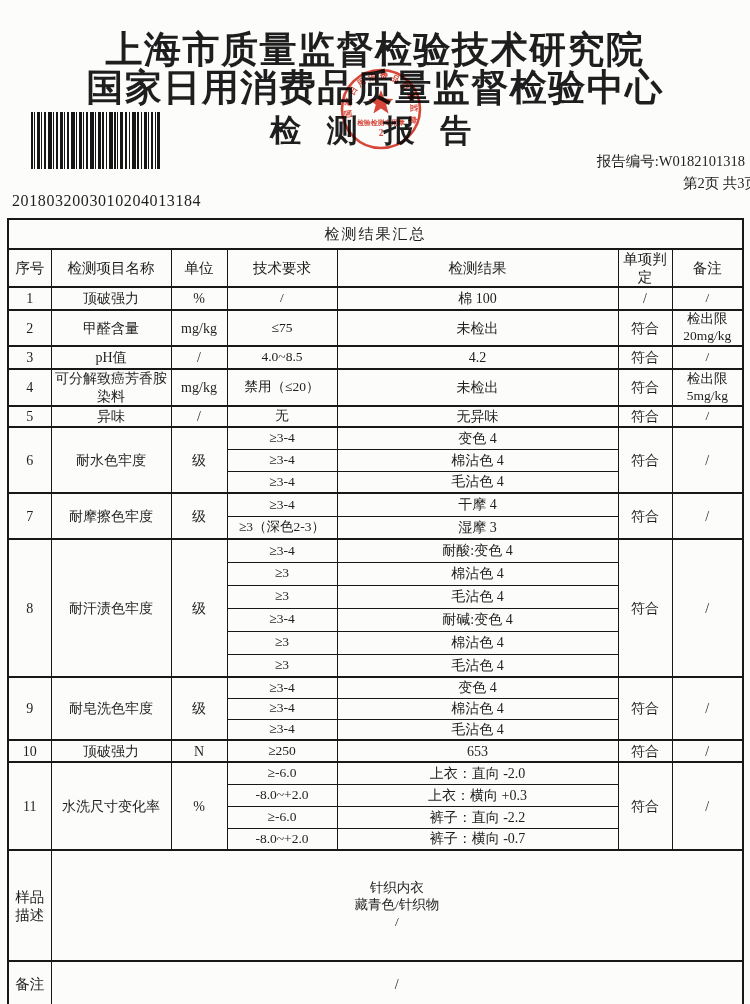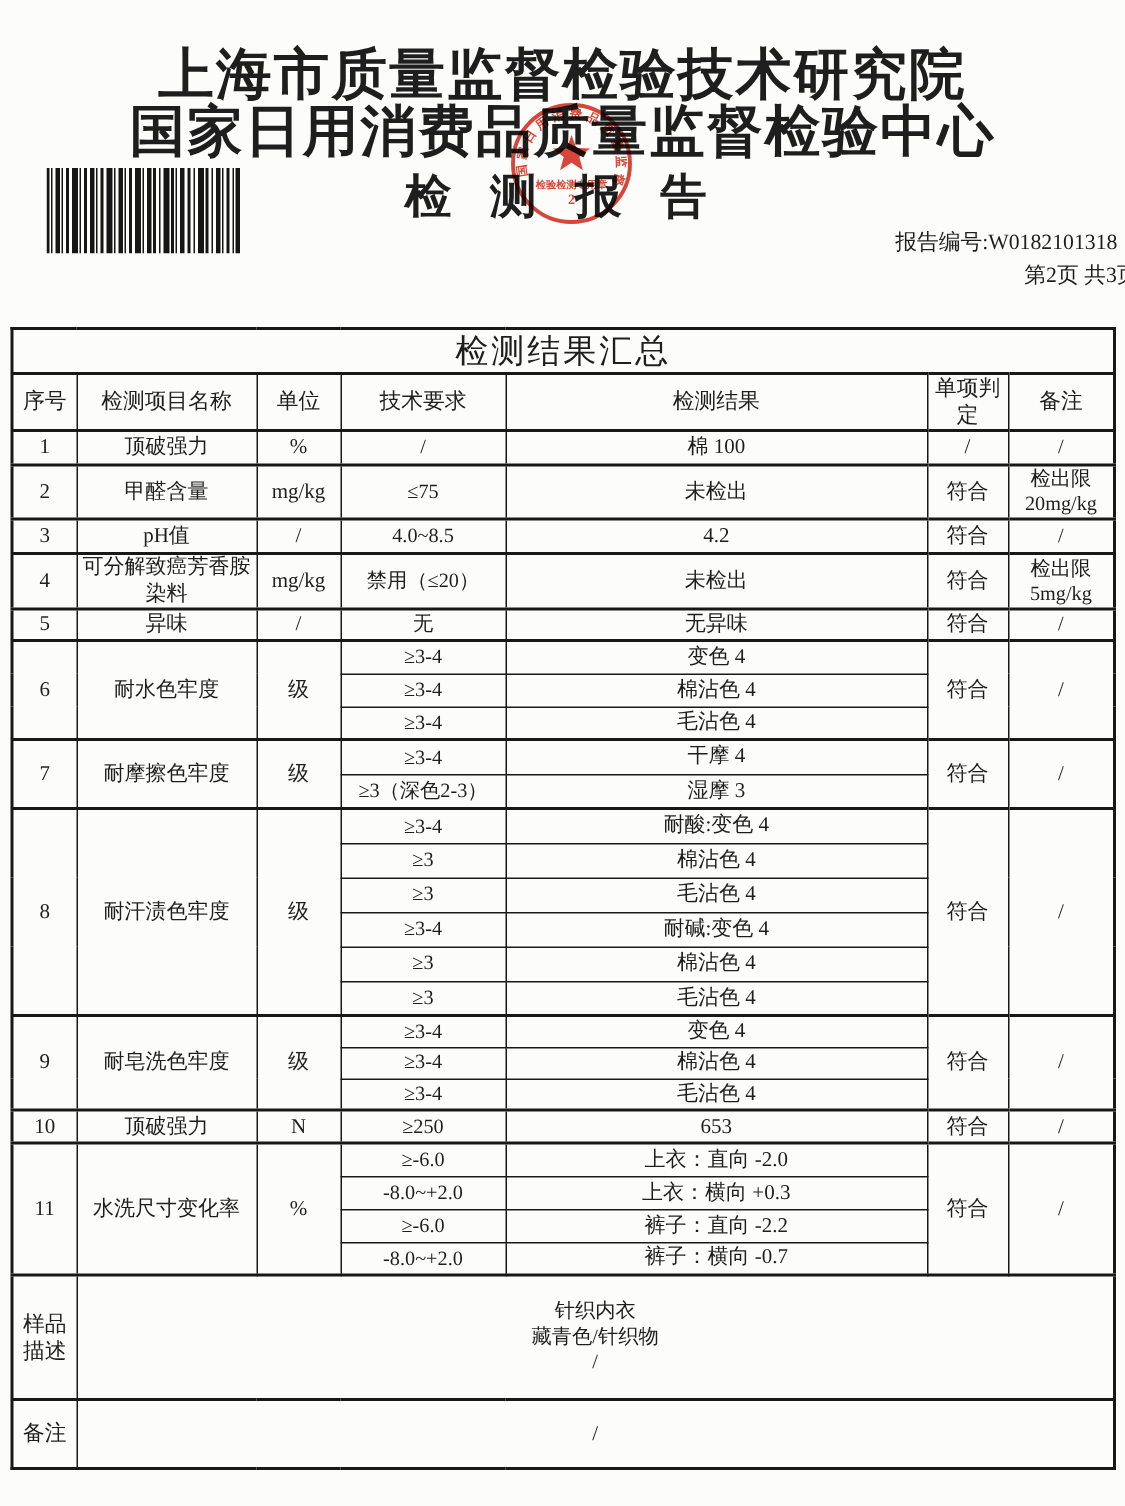--- a/index.html
+++ b/index.html
@@ -18,26 +18,26 @@
   .page-info{position:absolute;top:174px;right:-9px;font-size:14.5px;}
   .serial{position:absolute;left:12px;top:192px;font-size:16px;letter-spacing:0.6px;}
   .barcode{position:absolute;left:31px;top:112px;}
   .seal{position:absolute;left:338px;top:66px;mix-blend-mode:multiply;opacity:0.93;}
   
   table.results{position:absolute;left:7px;top:218px;width:737px;
     border-collapse:collapse;table-layout:fixed;border:2px solid #181818;font-size:14px;}
   table.results td{border:1px solid #181818;text-align:center;vertical-align:middle;
     padding:0 2px;line-height:1.25;overflow:hidden;}
   tr.major > td{border-top-width:2px;}
-  .ttitle{font-size:22px;letter-spacing:2px;}
+  .ttitle{font-size:15px;letter-spacing:2px;}
   .thead td{font-size:14.5px;}
   .pre{white-space:pre-line;font-size:13.5px;line-height:1.3;}
   .req{font-size:13.5px;}
   .h21{height:21px}.h22{height:22px}.h23{height:23px}.h30{height:30px}
-  .h36{height:36px}.h46{height:46px}.h48{height:38px}.h87{height:83px}
+  .h36{height:36px}.h46{height:46px}.h48{height:38px}.h87{height:111px}
   .sample-td{text-align:left;vertical-align:top;padding:13px 4px 0 12px;line-height:1.6;margin-left:12px;}
   .note-td{text-align:left;padding-left:8px;}
   .lblcell{font-size:14.5px;line-height:1.5;}
 </style>
 </head>
 <body>
 
 <div class="page">
 
   <div class="org1">上海市质量监督检验技术研究院</div>
@@ -79,20 +79,21 @@
       <rect x="113" width="3" height="57"></rect>
         <rect x="117" width="1" height="57"></rect>
         <rect x="120" width="2" height="57"></rect>
       <rect x="124" width="1" height="57"></rect>
         <rect x="126" width="3" height="57"></rect>
     </g>
   </svg>
 
   <div class="report-no">报告编号:W0182101318</div>
   <div class="page-info">第2页 共3页</div>
+  <div class="serial">2018032003010204013184</div>
 
   <svg class="seal" width="86" height="86" viewBox="0 0 86 86">
     <defs>
       <path id="sealArc" d="M 14.3 53.4 A 30.5 30.5 0 1 1 71.7 53.4" fill="none"></path>
     </defs>
     <circle cx="43" cy="43" r="39" fill="none" stroke="#d63a2b" stroke-width="2.6"></circle>
     <text font-size="8.2" fill="#d63a2b" font-weight="bold">
       <textPath href="#sealArc" startOffset="2" textLength="162" lengthAdjust="spacing">国家日用消费品质量监督检验中心</textPath>
     </text>
     <polygon fill="#d63a2b" points="43,24 46.2,32.6 55.4,33 48.2,38.7 50.6,47.5 43,42.5 35.4,47.5 37.8,38.7 30.6,33 39.8,32.6"></polygon>

